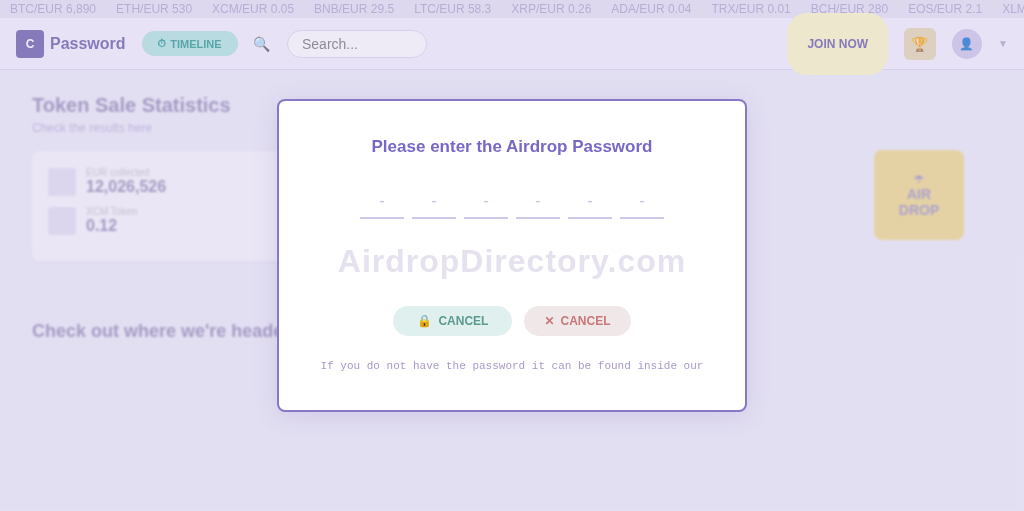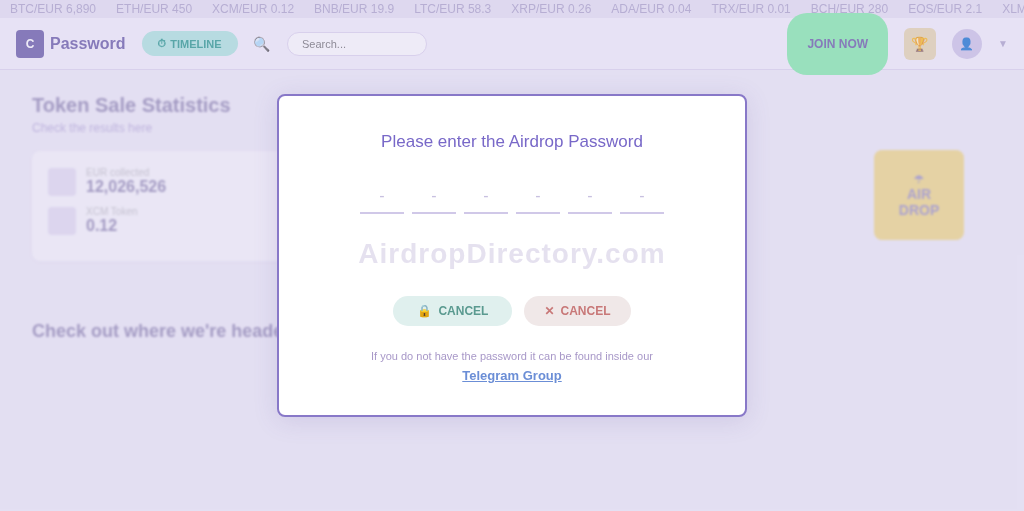--- a/index.html
+++ b/index.html
@@ -72,27 +72,27 @@
     }
     .search-icon-wrap {
       color: #b0a8cc;
       font-size: 14px;
     }
     .search-input {
       background: white;
       border: 1px solid #e0d8f0;
       border-radius: 20px;
       padding: 5px 14px;
-      font-size: 11px;
+      font-size: 14px;
       color: #aaa;
       width: 140px;
     }
     .header-spacer { flex: 1; }
     .join-btn {
-      background: #86efac;
+      background: #fef9c3;
       color: #6b5ea8;
       border: none;
       border-radius: 20px;
       padding: 24px 20px;
       font-size: 12px;
       font-weight: bold;
       cursor: pointer;
     }
     .header-icon {
       width: 32px;
@@ -192,21 +192,21 @@
       background: white;
       border: 2px solid #8878c8;
       border-radius: 8px;
       width: 470px;
       padding: 36px 40px 32px;
       text-align: center;
       box-shadow: 0 4px 24px rgba(100,80,160,0.15);
     }
     .modal-title {
       font-size: 17px;
-      font-weight: normal;
+      font-weight: bold;
       color: #7868c8;
       margin-bottom: 28px;
     }
     .password-inputs {
       display: flex;
       justify-content: center;
       gap: 8px;
       margin-bottom: 24px;
     }
     .pwd-input {
@@ -249,30 +249,31 @@
       border-radius: 20px;
       padding: 8px 20px;
       font-size: 12px;
       font-weight: bold;
       cursor: pointer;
       display: flex;
       align-items: center;
       gap: 6px;
     }
     .watermark {
-      font-size: 28px;
+      font-size: 32px;
       font-weight: bold;
       color: rgba(180,170,210,0.35);
       margin-bottom: 26px;
       letter-spacing: 1px;
     }
     .modal-footer-text {
       font-size: 11px;
       color: #a898c8;
       margin-bottom: 6px;
+      font-family: Liberation Mono, monospace;
     }
     .telegram-link {
       font-size: 13px;
       font-weight: bold;
       color: #6b8ed6;
       text-decoration: underline;
       cursor: pointer;
     }
     .headed-text {
       position: absolute;
@@ -281,23 +282,23 @@
       font-size: 13px;
       color: #9888c8;
       font-weight: bold;
     }
   </style>
 </head>
 <body>
 
 <div class="ticker-bar">
   <span class="ticker-item">BTC/EUR 6,890</span>
-  <span class="ticker-item">ETH/EUR 450</span>
-  <span class="ticker-item">XCM/EUR 0.12</span>
-  <span class="ticker-item">BNB/EUR 19.9</span>
+  <span class="ticker-item">ETH/EUR 530</span>
+  <span class="ticker-item">XCM/EUR 0.05</span>
+  <span class="ticker-item">BNB/EUR 29.5</span>
   <span class="ticker-item">LTC/EUR 58.3</span>
   <span class="ticker-item">XRP/EUR 0.26</span>
   <span class="ticker-item">ADA/EUR 0.04</span>
   <span class="ticker-item">TRX/EUR 0.01</span>
   <span class="ticker-item">BCH/EUR 280</span>
   <span class="ticker-item">EOS/EUR 2.1</span>
   <span class="ticker-item">XLM/EUR 0.08</span>
 </div>
 
 <div class="header">
@@ -366,15 +367,14 @@
         <span>🔒</span>
         <span>CANCEL</span>
       </button>
       <button class="btn-cancel">
         <span>✕</span>
         <span>CANCEL</span>
       </button>
     </div>
 
     <div class="modal-footer-text">If you do not have the password it can be found inside our</div>
-    <div class="telegram-link">Telegram Group</div>
   </div>
 </div>
 
 </body></html>

